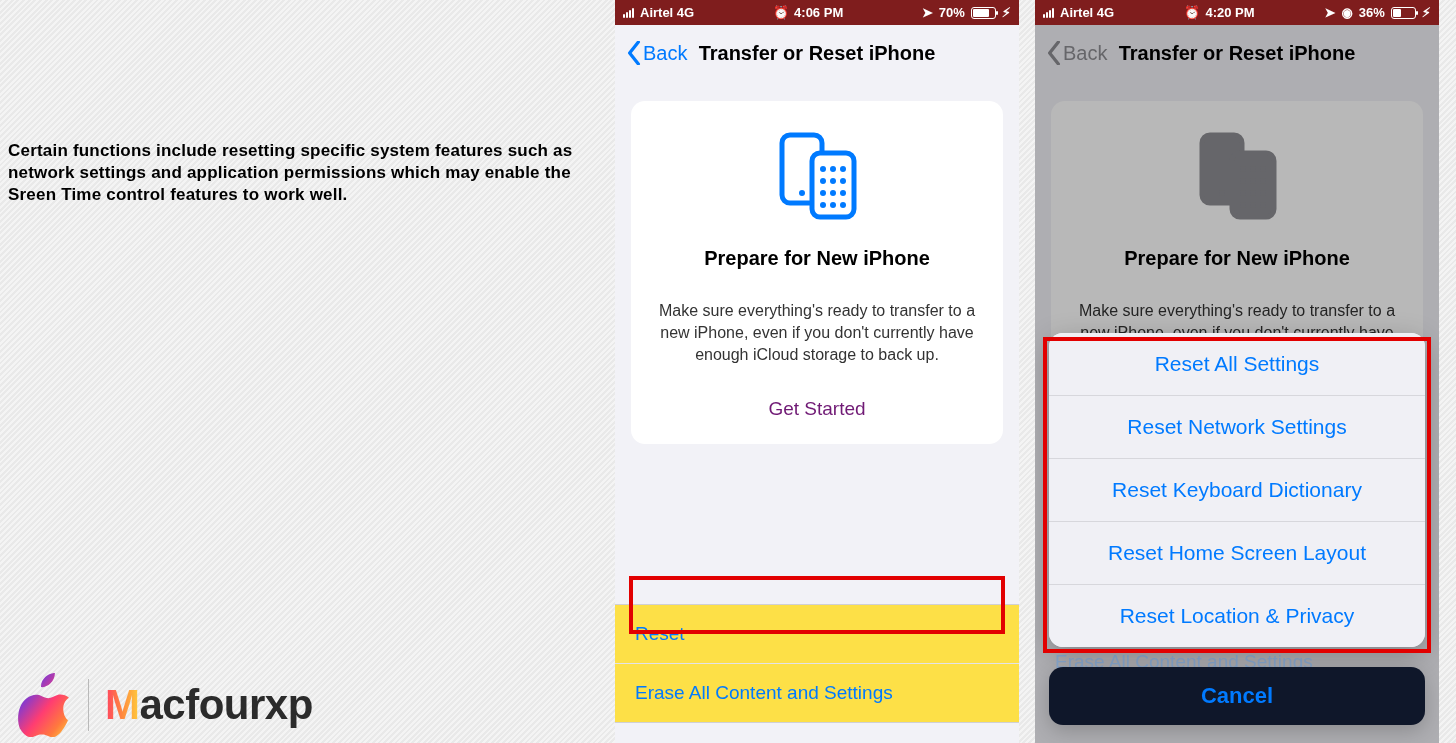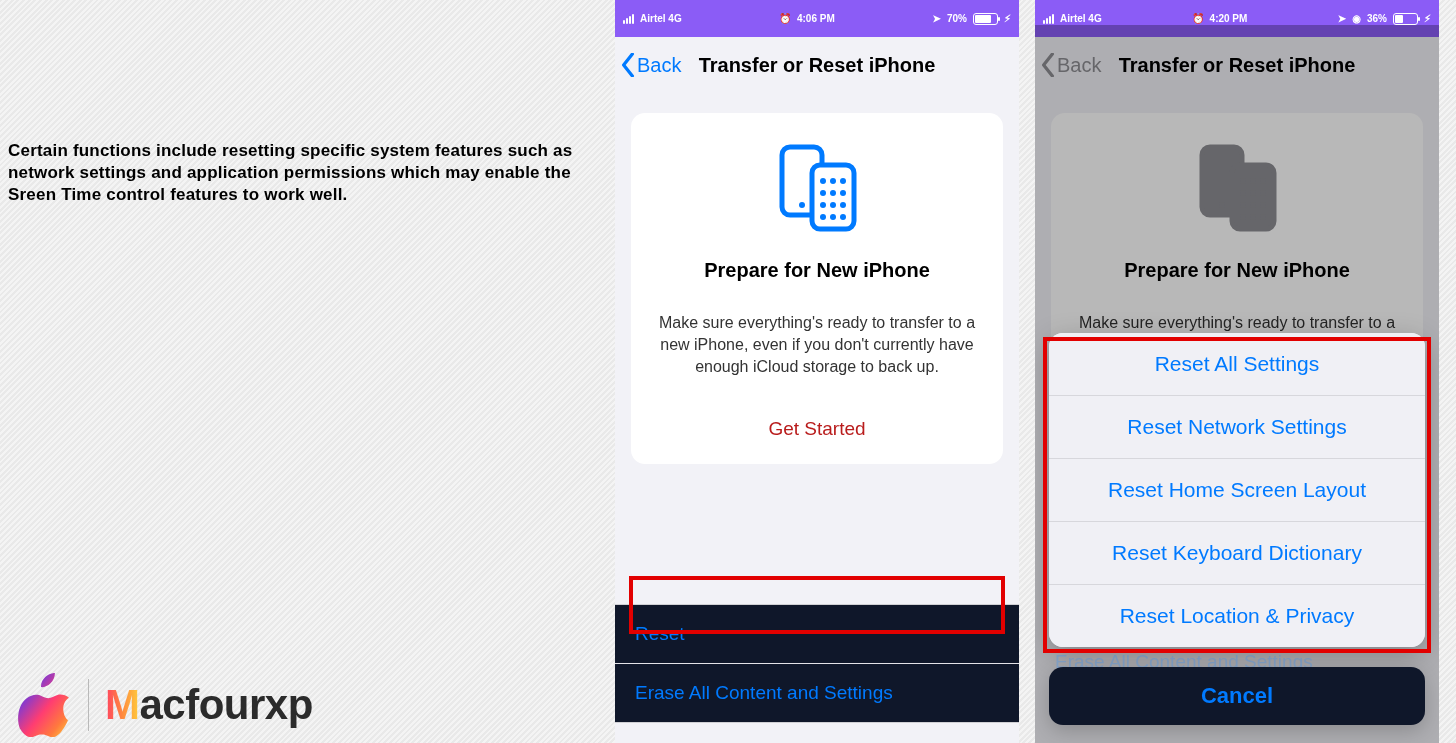--- a/index.html
+++ b/index.html
@@ -51,24 +51,24 @@
     position: absolute; top: 0;
     width: 404px; height: 743px;
     background: #f2f2f7;
     overflow: hidden;
   }
   .shot.left  { left: 615px;  }
   .shot.right { left: 1035px; }
 
   
   .status {
-    height: 37px;
-    background: #8b5cf6;
+    height: 25px;
+    background: #7f1d1d;
     color: #fff;
-    font-size: 10px; font-weight: 600;
+    font-size: 13px; font-weight: 600;
     display: flex; align-items: center; justify-content: space-between;
     padding: 0 8px;
   }
   .status .sb-left, .status .sb-right { display:flex; align-items:center; gap:6px; }
   .status .sb-center { display:flex; align-items:center; gap:5px; }
   .signal { display:flex; align-items:flex-end; gap:1px; height:11px; }
   .signal span { width:2px; background:#fff; border-radius:1px; }
   .signal span:nth-child(1){height:4px}
   .signal span:nth-child(2){height:6px}
   .signal span:nth-child(3){height:8px}
@@ -78,54 +78,54 @@
   .batt .fill{position:absolute;left:1px;top:1px;bottom:1px;background:#fff;border-radius:1px}
 
   
   .nav {
     height: 56px;
     display:flex; align-items:center; justify-content:center;
     position:relative;
     background:#f2f2f7;
   }
   .nav .back {
-    position:absolute; left:6px; top:50%; transform:translateY(-50%);
+    position:absolute; left:12px; top:50%; transform:translateY(-50%);
     display:flex; align-items:center; gap:2px;
     font-size:20px; font-weight:400; color:#007aff;
     cursor:pointer;
   }
   .nav .title {
     font-size:20px; font-weight:700; color:#000;
   }
 
   
   .card {
     margin: 20px 16px 0 16px;
     background:#fff;
     border-radius:14px;
     padding: 30px 20px 24px 20px;
     text-align:center;
   }
   .card .icon-phones { margin:0 auto 22px auto; width:86px; height:90px; }
   .card h3 { font-size:20px; font-weight:700; }
   .card .desc { font-size:16px; line-height:22px; color:#333;margin-top:30px; }
-  .card .cta { margin-top:40px; color:#b91c1c; font-size:19px; font-weight:500; cursor:pointer; }
+  .card .cta { margin-top:32px; color:#701a75; font-size:19px; font-weight:500; cursor:pointer; }
 
   
   .bottom-list {
     position:absolute; left:0; right:0; bottom:20px;
     background:#fff;
     border-top:1px solid #d0d0d4;
     border-bottom:1px solid #d0d0d4;
   }
   .bottom-list .row {
     padding: 18px 20px;
     font-size:19px; color:#007aff; text-align:left;
     border-bottom:1px solid #e3e3e8;
-    background:#0f172a;
+    background:#fde047;
     cursor:pointer;
   }
   .bottom-list .row:last-child { border-bottom:none; }
 
   
   .redbox { position:absolute; border:4px solid #e20000; pointer-events:none; }
 
   
   .shot.right .dim {
     position:absolute; inset:25px 0 0 0;
@@ -329,21 +329,21 @@
     <div class="desc">Make sure everything's ready to transfer to a new iPhone, even if you don't currently have enough iCloud storage to back up.</div>
   </div>
 
   <div class="dim"></div>
 
   <div class="ghost-row" style="bottom:70px;">Erase All Content and Settings</div>
 
   <div class="sheet" style="bottom:96px;">
     <div class="opt">Reset All Settings</div>
     <div class="opt">Reset Network Settings</div>
+    <div class="opt">Reset Keyboard Dictionary</div>
     <div class="opt">Reset Home Screen Layout</div>
-    <div class="opt">Reset Keyboard Dictionary</div>
     <div class="opt">Reset Location &amp; Privacy</div>
   </div>
 
   <div class="cancel-btn" style="bottom:18px;">Cancel</div>
 
   <div class="redbox" style="left:8px; right:8px; bottom:90px; height:316px;"></div>
 </div>
 
 </body></html>

